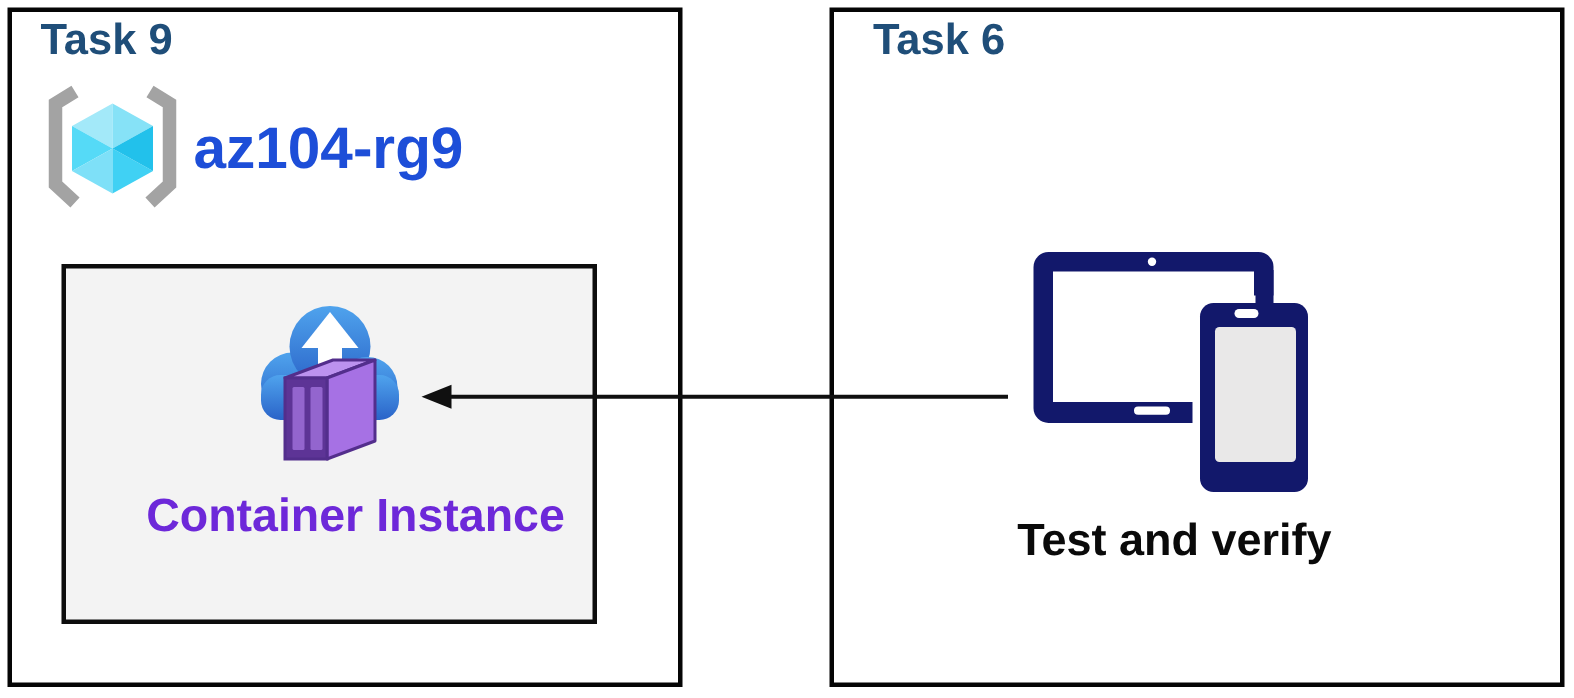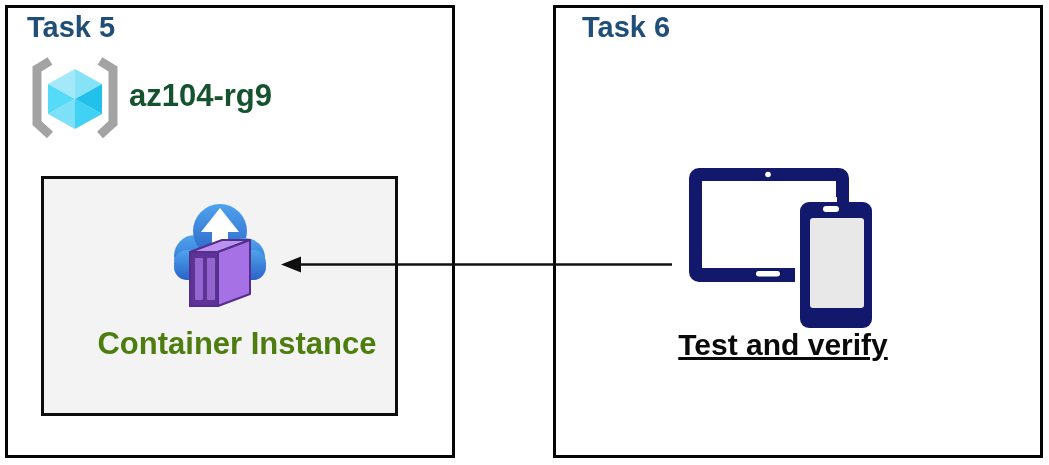--- a/index.html
+++ b/index.html
@@ -7,38 +7,38 @@
        font-family:"Liberation Sans", sans-serif;}
   .abs{position:absolute;}
   .task-box{position:absolute;background:#ffffff;border:3px solid #050505;box-sizing:border-box;}
   #task1-box{left:5px;top:5px;width:450px;height:453px;}
   #task2-box{left:553px;top:5px;width:490px;height:453px;}
   .task-title{position:absolute;font-size:29px;font-weight:700;
               color:var(--title_blue,#1F4E79);letter-spacing:0px;}
   #task1-title{left:27px;top:11px;}
   #task2-title{left:582px;top:11px;}
   #rg-icon{left:28px;top:56px;}
-  #rg-label{left:129px;top:78px;font-size:31px;font-weight:700;color:#14532d;}
+  #rg-label{left:129px;top:78px;font-size:39px;font-weight:700;color:#1d4ed8;}
   #ci-box{left:41px;top:176px;width:357px;height:240px;background:#F3F3F3;
           border:3px solid #0d0d0d;box-sizing:border-box;position:absolute;}
   #aci-icon{left:165px;top:192px;}
   #ci-label{left:41px;top:326px;width:392px;text-align:center;
-            font-size:31px;font-weight:700;color:#4d7c0f;}
+            font-size:31px;font-weight:700;color:#6d28d9;}
   #devices-icon{left:685px;top:164px;}
-  #t2-label{left:628px;top:328px;width:310px;text-align:center;
-            font-size:30px;font-weight:700;color:#0a0a0a;text-decoration:underline;}
+  #t2-label{left:628px;top:344px;width:310px;text-align:center;
+            font-size:30px;font-weight:700;color:#0a0a0a;}
   #arrow-layer{left:0;top:0;pointer-events:none;}
 </style>
 </head>
 <body>
 
 <div class="task-box" id="task1-box"></div>
 <div class="task-box" id="task2-box"></div>
 
-<div class="task-title" id="task1-title">Task 5</div>
+<div class="task-title" id="task1-title">Task 9</div>
 <div class="task-title" id="task2-title">Task 6</div>
 
 <svg class="abs" id="rg-icon" width="94" height="84" viewBox="0 0 94 84">
   <polyline points="22,5 9,13 9,67 22,79" fill="none" stroke="var(--bracket_gray,#A3A3A3)" stroke-width="9"></polyline>
   <polyline points="72,5 85,13 85,67 72,79" fill="none" stroke="var(--bracket_gray,#A3A3A3)" stroke-width="9"></polyline>
   <g>
     <polygon points="47,13 20,28 47,43" fill="#A3E9F9"></polygon>
     <polygon points="47,13 74,28 47,43" fill="#86E2F7"></polygon>
     <polygon points="20,28 20,58 47,43" fill="#55DAF7"></polygon>
     <polygon points="20,58 47,73 47,43" fill="#7EE0F8"></polygon>

